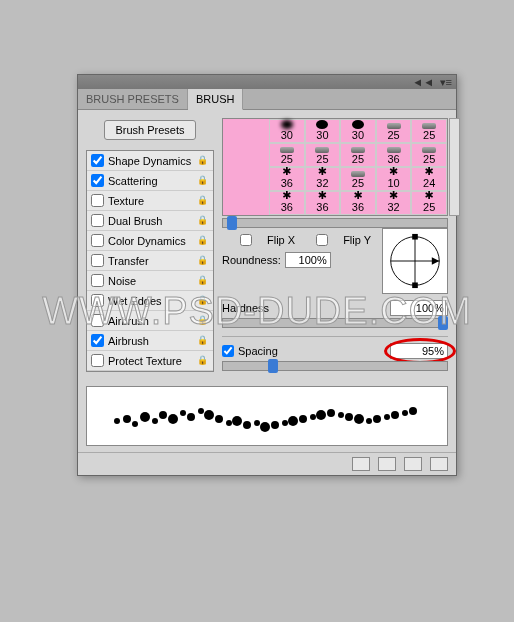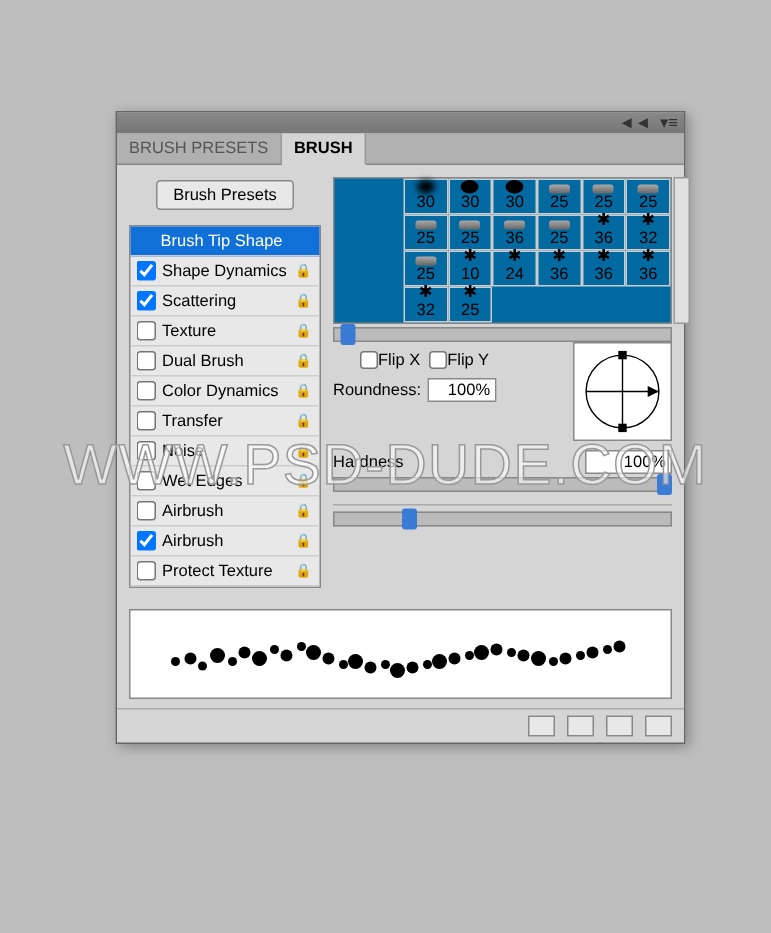--- a/index.html
+++ b/index.html
@@ -2,52 +2,52 @@
 <html><head>
 <meta charset="utf-8">
 <style>
 * { box-sizing: border-box; margin: 0; padding: 0; font-family: Tahoma, Arial, sans-serif; font-size: 11px; }
 body { background: #bebebe; width: 514px; height: 622px; position: relative; }
 .panel { position: absolute; left: 77px; top: 74px; width: 380px; background: #d5d5d5; border: 1px solid #666; box-shadow: 2px 2px 8px rgba(0,0,0,0.3); }
 .titlebar { height: 14px; background: linear-gradient(#888,#777); display: flex; justify-content: flex-end; align-items: center; padding: 0 4px; gap: 6px; }
 .titlebar .tool { color: #333; cursor: pointer; line-height: 10px; }
 .tabs { display: flex; background: #b0b0b0; border-bottom: 1px solid #888; }
 .tab { padding: 4px 8px; color: #555; border-right: 1px solid #999; cursor: pointer; }
-.tab.active { background: #d5d5d5; color: #000; font-weight: bold; border-bottom: 1px solid #d5d5d5; margin-bottom: -1px; }
+.tab.active { background: #d5d5d5; color: #000; font-weight: normal; border-bottom: 1px solid #d5d5d5; margin-bottom: -1px; }
 .content { padding: 8px; display: flex; gap: 8px; }
 .left { width: 128px; }
 .btn-presets { display: block; margin: 2px auto 10px; padding: 3px 10px; background: #e8e8e8; border: 1px solid #888; border-radius: 3px; cursor: pointer; }
 .options { border: 1px solid #888; background: #e8e8e8; padding: 0; }
 .opt { display: flex; align-items: center; padding: 2px 4px; border-bottom: 1px solid #ccc; height: 20px; }
 .opt.sel { background: #1070d8; color: #fff; }
 .opt input[type=checkbox] { margin-right: 4px; }
 .opt .lock { margin-left: auto; width: 12px; height: 12px; }
 .right { flex: 1; }
-.presets-grid { border: 1px solid #888; background: #0369a1; display: grid; grid-template-columns: repeat(6,1fr); grid-auto-rows: 24px; position: relative; padding-left: 46px; }
+.presets-grid { border: 1px solid #888; background: #f9a8d4; display: grid; grid-template-columns: repeat(5,1fr); grid-auto-rows: 24px; position: relative; padding-left: 46px; }
 .preset { border: 1px solid #ccc; display: flex; flex-direction: column; align-items: center; justify-content: flex-end; font-size: 9px; padding-bottom: 1px; }
 .preset .dot { width: 12px; height: 12px; border-radius: 50%; background: #000; }
 .preset .dot.soft { filter: blur(2px); }
 .preset .sq { width: 14px; height: 6px; background: linear-gradient(#aaa,#666); border-radius: 2px; }
 .preset .star { font-size: 11px; line-height: 11px; }
 .scroll { position: absolute; right: -12px; top: 0; bottom: 0; width: 11px; background: #e0e0e0; border: 1px solid #999; }
 .field-row { display: flex; align-items: center; margin-top: 6px; gap: 4px; }
 .field-row .lbl { flex: 0 0 58px; }
 .slider { width: 100%; height: 10px; background: #bbb; position: relative; margin-top: 2px; border: 1px solid #888; }
 .slider .thumb { position: absolute; width: 10px; height: 14px; background: #3a7bd5; top: -3px; border-radius: 2px; }
 .val-box { width: 58px; background: #fff; border: 1px solid #888; text-align: right; padding: 1px 3px; }
 .circle-wrap { border: 1px solid #888; background: #fff; width: 66px; height: 66px; display: flex; align-items: center; justify-content: center; margin-left: auto; }
 .circle-svg { width: 56px; height: 56px; }
 .hr { border: none; border-top: 1px solid #aaa; margin: 8px 0 4px; }
 .ring { position: absolute; border: 3px solid #d00; border-radius: 50%; pointer-events: none; }
 .preview { margin: 6px 8px; border: 1px solid #888; background: #fff; height: 60px; display: flex; align-items: center; justify-content: center; overflow: hidden; }
 .footer { display: flex; justify-content: flex-end; gap: 8px; padding: 4px 8px; border-top: 1px solid #aaa; }
 .footer .icon { width: 18px; height: 14px; border: 1px solid #888; background: #e8e8e8; cursor: pointer; }
 .watermark { position: absolute; top: 50%; left: 0; right: 0; text-align: center; font-size: 38px; font-family: Impact, sans-serif; color: rgba(255,255,255,0.6); letter-spacing: 1px; transform: translateY(-50%); -webkit-text-stroke: 1px #999; pointer-events: none; z-index: 10; }
 .chk { width: 12px; height: 12px; }
-.flip-row { display: flex; align-items: flex-end; gap: 0; margin: 6px 0 6px 18px; }
+.flip-row { display: flex; align-items: flex-end; gap: 15px; margin: 6px 0 6px 18px; }
 .mid { display: flex; gap: 6px; }
 .mid-left { flex: 1; }
 </style>
 </head>
 <body>
 
 <div class="watermark">WWW.PSD-DUDE.COM</div>
 
 <div class="panel">
   <div class="titlebar">
@@ -56,24 +56,20 @@
   </div>
   <div class="tabs">
     <div class="tab">BRUSH PRESETS</div>
     <div class="tab active">BRUSH</div>
   </div>
 
   <div class="content">
     <div class="left">
       <button class="btn-presets">Brush Presets</button>
       <div class="options" id="options-list">
-          <div class="opt sel">
-            <span style="width: 16px;"></span>
-            <span>Brush Tip Shape</span>
-          </div>
           <div class="opt">
             <input type="checkbox" checked="" style="">
             <span>Shape Dynamics</span>
             <span class="lock" style="font-size: 9px;">🔒</span>
           </div>
           <div class="opt">
             <input type="checkbox" checked="" style="">
             <span>Scattering</span>
             <span class="lock" style="font-size: 9px;">🔒</span>
           </div>
@@ -245,20 +241,27 @@
         <span class="lbl">Hardness</span>
         <span style="flex:1"></span>
         <span class="val-box">100%</span>
       </div>
       <div class="slider">
           <div class="thumb" style="left:96%"></div>
         </div>
 
       <hr class="hr">
 
+      <div class="field-row" style="position:relative">
+        <input type="checkbox" checked="" class="chk" style="">
+        <span>Spacing</span>
+        <span style="flex:1"></span>
+        <span class="val-box">95%</span>
+        <div class="ring" style="width:72px;height:26px;right:-8px;top:-5px"></div>
+      </div>
       <div class="slider">
           <div class="thumb" style="left:20%"></div>
         </div>
     </div>
   </div>
 
   <div class="preview">
     <svg width="340" height="50" viewBox="0 0 340 50">
       <g fill="#000">
         <circle cx="20" cy="30" r="3"></circle>

